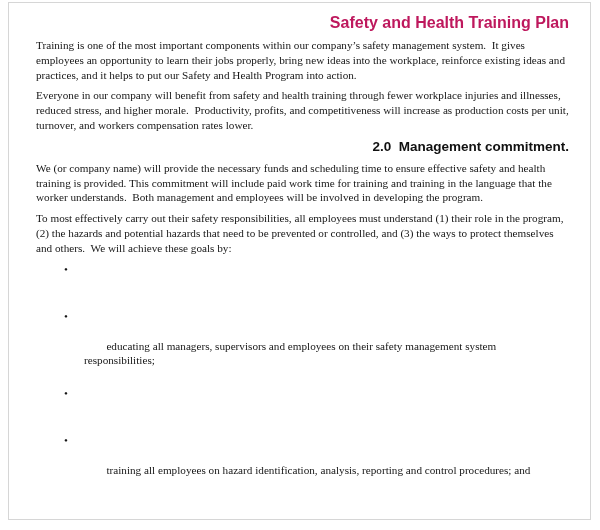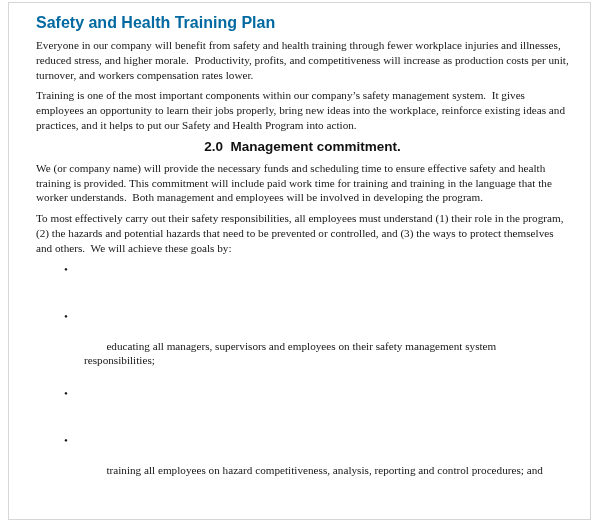--- a/index.html
+++ b/index.html
@@ -26,41 +26,41 @@
     position: absolute;
     left: 27px;            
     top: 4px;
     width: 533px;
   }
   .doc-title {
     font-family: "Liberation Sans", sans-serif;
     font-weight: bold;
     font-size: 16px;
     line-height: 19px;
-    text-align: left;
+    text-align: right;
     margin: 6px 0 6px 0;
     white-space: pre-wrap;
-    color: #0369a1;
+    color: #be185d;
   }
   .doc-subtitle {
     font-family: "Liberation Sans", sans-serif;
     font-weight: bold;
     font-size: 13.5px;
     line-height: 16px;
     text-align: center;
     margin: 0 0 8px 0;
     white-space: pre-wrap;
     color: #111;
   }
   .section-heading {
     font-family: "Liberation Sans", sans-serif;
     font-weight: bold;
     font-size: 13.5px;
     line-height: 16px;
-    text-align: center;
+    text-align: right;
     margin: 4px 0 6px 0;
     white-space: pre-wrap;
     color: #111;
   }
   .para {
     font-size: 11.2px;
     line-height: 14.8px;
     margin: 0 0 6px 0;
     white-space: pre-wrap;
     text-align: left;
@@ -86,42 +86,42 @@
 </style>
 </head>
 <body>
 
 <div class="page">
   <div class="content">
 
     <div class="doc-title">Safety and Health Training Plan</div>
 
 
+    <div class="para">Training is one of the most important components within our company’s safety management system.  It gives employees an opportunity to learn their jobs properly, bring new ideas into the workplace, reinforce existing ideas and practices, and it helps to put our Safety and Health Program into action.</div>
+
     <div class="para">Everyone in our company will benefit from safety and health training through fewer workplace injuries and illnesses, reduced stress, and higher morale.  Productivity, profits, and competitiveness will increase as production costs per unit, turnover, and workers compensation rates lower.</div>
-
-    <div class="para">Training is one of the most important components within our company’s safety management system.  It gives employees an opportunity to learn their jobs properly, bring new ideas into the workplace, reinforce existing ideas and practices, and it helps to put our Safety and Health Program into action.</div>
 
     <div class="section-heading">2.0  Management commitment.</div>
 
     <div class="para">We (or company name) will provide the necessary funds and scheduling time to ensure effective safety and health training is provided. This commitment will include paid work time for training and training in the language that the worker understands.  Both management and employees will be involved in developing the program.</div>
 
     <div class="para">To most effectively carry out their safety responsibilities, all employees must understand (1) their role in the program, (2) the hazards and potential hazards that need to be prevented or controlled, and (3) the ways to protect themselves and others.  We will achieve these goals by:</div>
 
     <div class="bullet-list">
       <div class="bullet-item">
         <span class="bullet-dot">•</span>
       </div>
       <div class="bullet-item">
         <span class="bullet-dot">•</span>
         <span>educating all managers, supervisors and employees on their safety management system responsibilities;</span>
       </div>
       <div class="bullet-item">
         <span class="bullet-dot">•</span>
       </div>
       <div class="bullet-item">
         <span class="bullet-dot">•</span>
-        <span>training all employees on hazard competitiveness, analysis, reporting and control procedures; and</span>
+        <span>training all employees on hazard identification, analysis, reporting and control procedures; and</span>
       </div>
 
     </div>
 
   </div>
 </div>
 
 </body></html>

